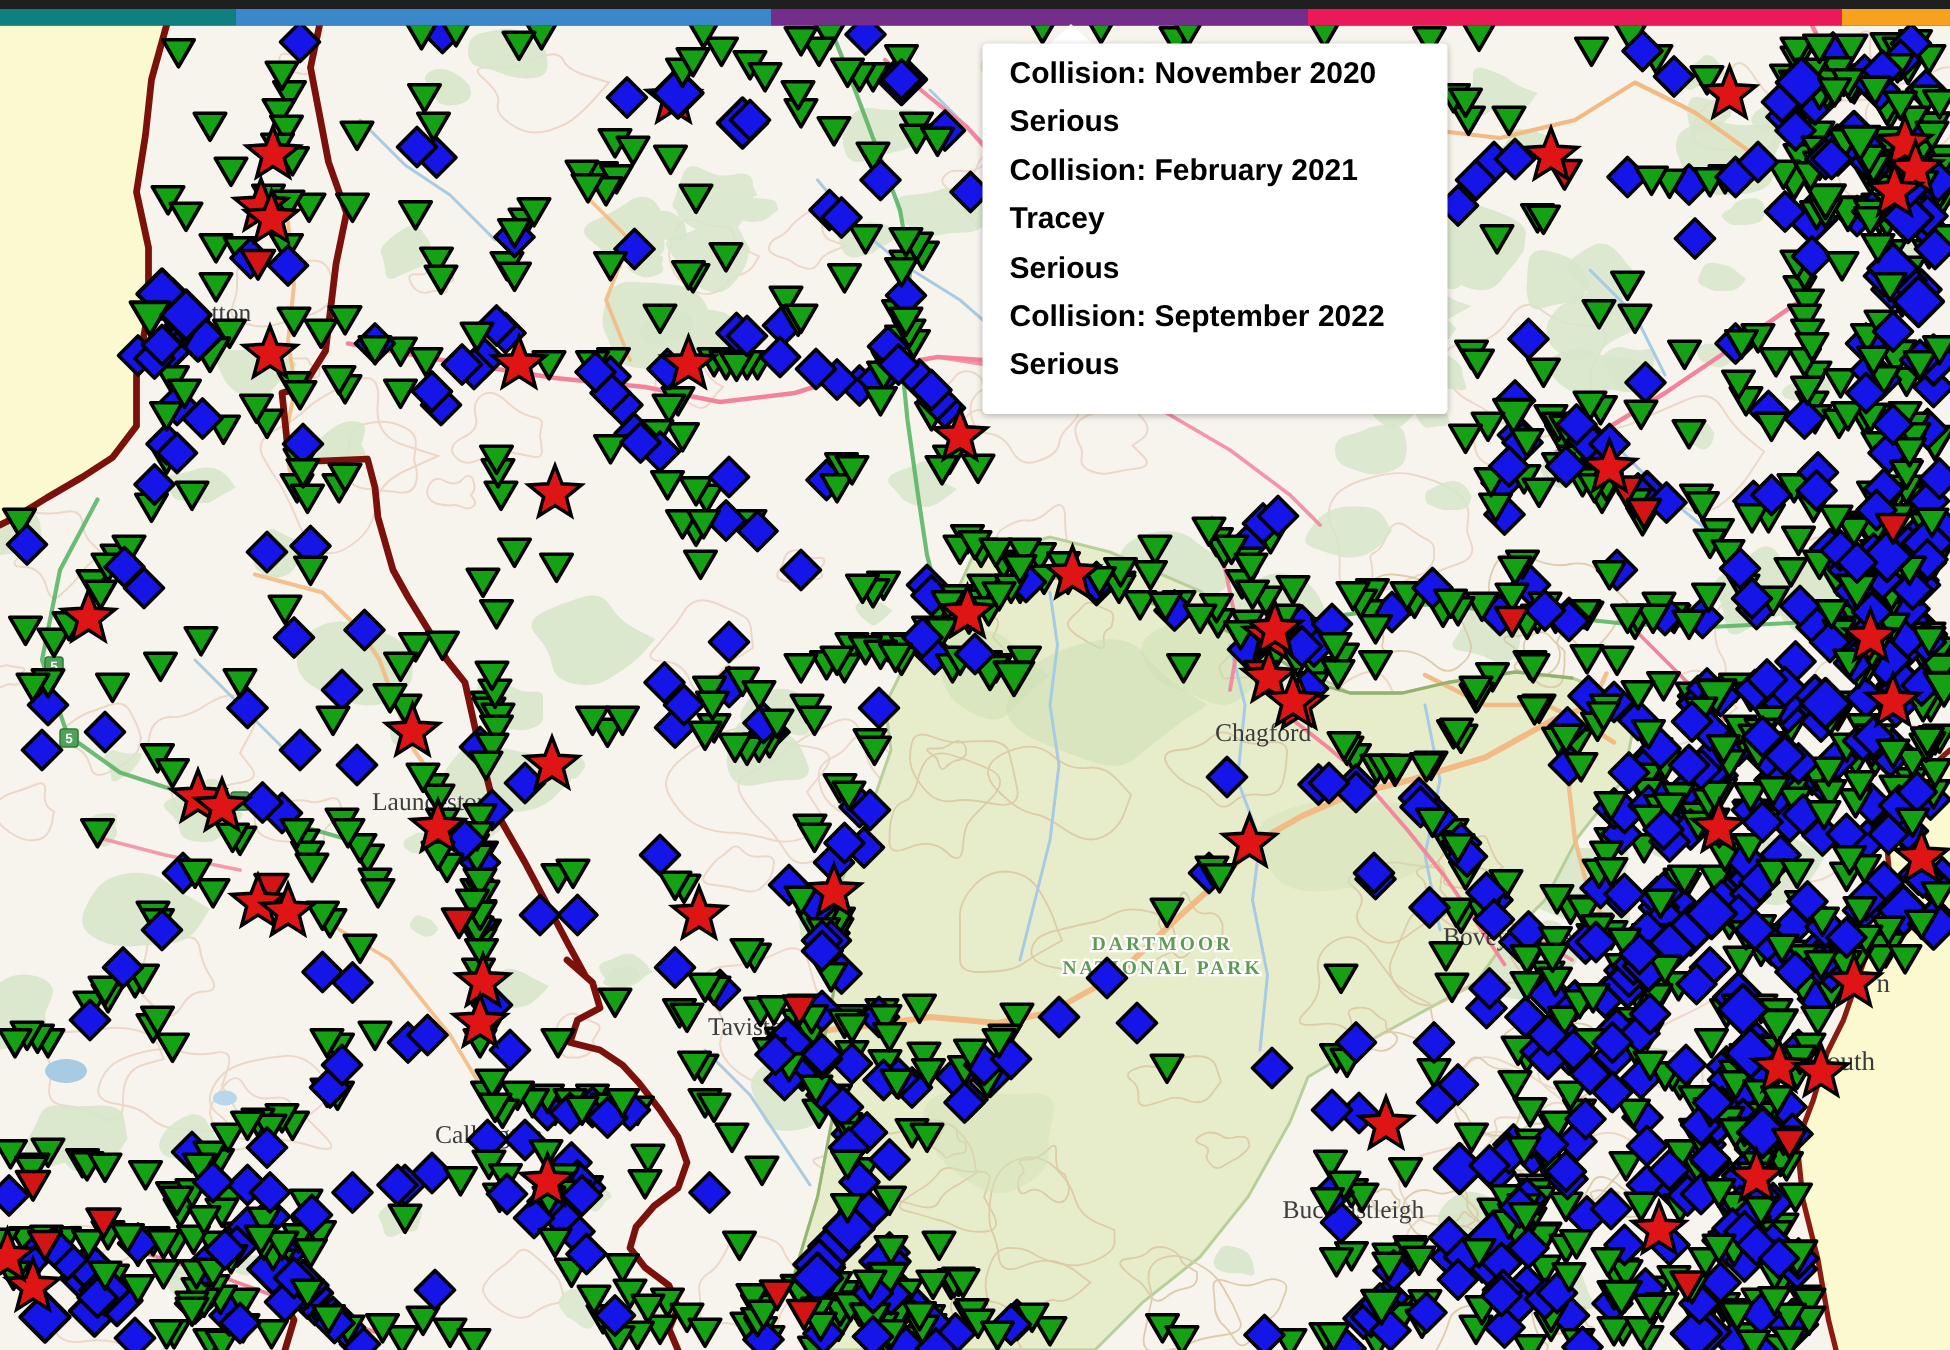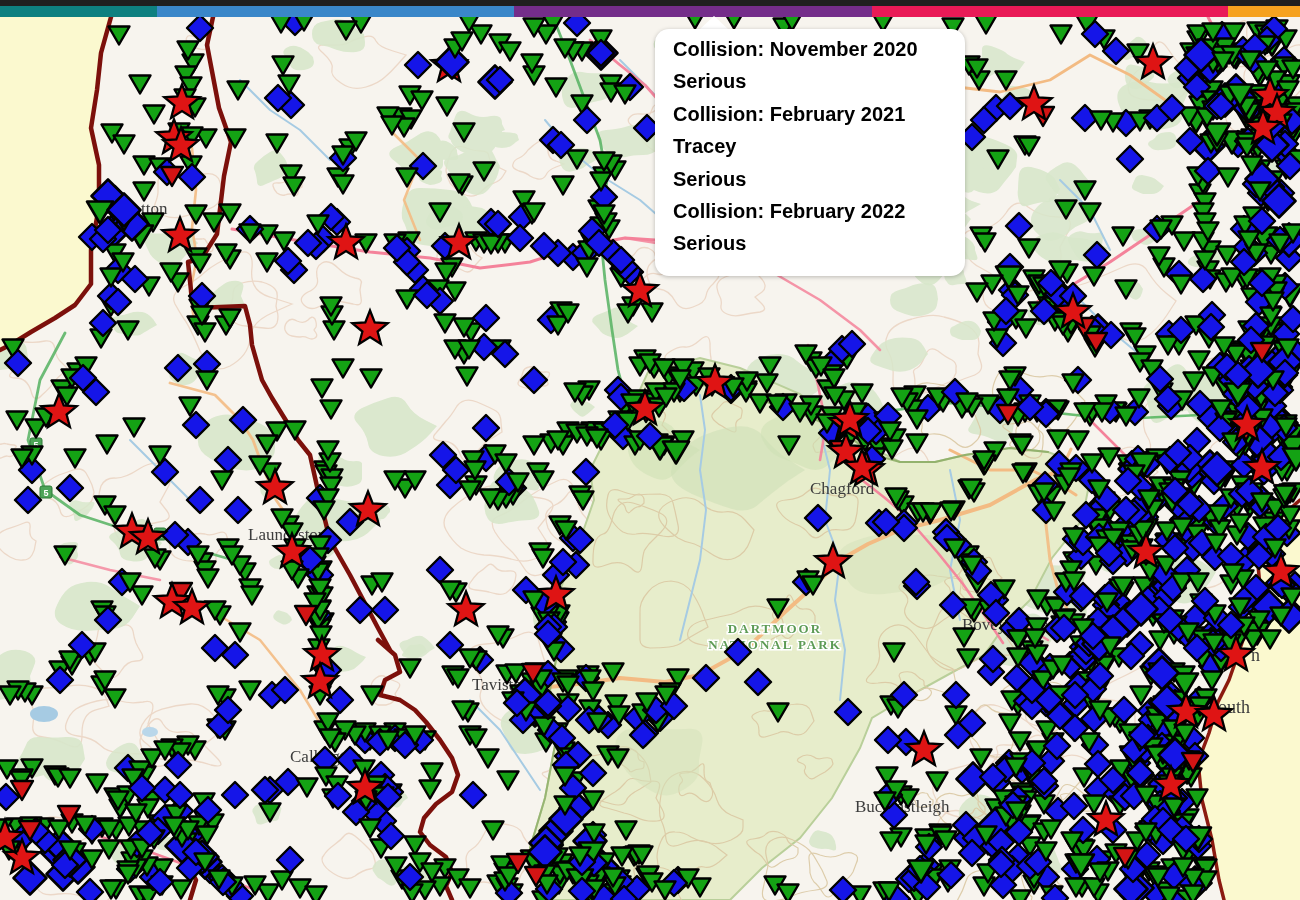--- a/index.html
+++ b/index.html
@@ -1,18 +1,18 @@
 <!DOCTYPE html>
 <html><head><meta charset="utf-8"><style>
 html,body{margin:0;padding:0;}
 body{width:1300px;height:900px;overflow:hidden;position:relative;font-family:"Liberation Sans",sans-serif;background:#f7f4ee;}
 #topbar{position:absolute;left:0;top:0;width:1300px;height:17px;background:#1f1f1f;z-index:5;}
 #topbar div{position:absolute;top:5.5px;height:11px;}
 #arrow{position:absolute;z-index:6;left:699px;top:16px;width:0;height:0;border-left:15px solid transparent;border-right:15px solid transparent;border-bottom:14px solid #fff;}
-#tip{position:absolute;z-index:7;left:655px;top:29px;width:274px;background:#fff;border-radius:14px;padding:4px 18px 16px 18px;box-shadow:0 1px 4px rgba(0,0,0,0.25);}
+#tip{position:absolute;z-index:7;left:655px;top:29px;width:274px;background:#fff;border-radius:3px;padding:4px 18px 16px 18px;box-shadow:0 1px 4px rgba(0,0,0,0.25);}
 #tip div{font-size:20px;font-weight:bold;color:#000;line-height:32.4px;white-space:nowrap;}
 </style></head>
 <body>
 <svg xmlns="http://www.w3.org/2000/svg" width="1300" height="900" viewBox="0 0 1300 900" style="position:absolute;left:0;top:0">
     <rect x="0" y="0" width="1300" height="900" fill="#f7f4ee"></rect>
     <g fill="none" stroke="#ecd8c8" stroke-width="1.3">
       <path d="M712,117 Q712,117 709,125 Q705,133 700,141 Q694,149 682,149 Q670,149 664,141 Q658,134 651,129 Q644,125 648,118 Q652,110 653,107 Q655,104 663,101 Q671,97 677,101 Q683,104 693,103 Q703,102 708,109 Z"></path>
       <path d="M482,258 Q482,258 479,261 Q475,265 472,270 Q468,274 462,270 Q456,266 448,271 Q441,275 439,269 Q436,263 437,259 Q437,254 438,249 Q439,243 447,241 Q455,238 462,239 Q468,241 470,246 Q472,251 477,255 Z"></path>
       <path d="M197,747 Q197,747 189,751 Q182,755 177,757 Q173,760 167,760 Q161,759 155,758 Q149,757 146,754 Q142,751 141,746 Q139,741 141,737 Q143,732 150,723 Q158,714 163,724 Q169,734 181,732 Q193,730 195,738 Z"></path>
       <path d="M204,745 Q204,745 216,757 Q228,769 211,765 Q195,760 187,760 Q179,761 165,765 Q151,769 154,761 Q157,752 147,744 Q136,737 142,725 Q148,713 162,709 Q176,705 190,704 Q204,703 214,716 Q225,729 214,737 Z"></path>
@@ -2409,14 +2409,14 @@
 <div style="left:872px;width:356px;background:#e91a57"></div>
 <div style="left:1228px;width:72px;background:#f6a21f"></div>
 </div>
 <div id="arrow"></div>
 <div id="tip">
 <div>Collision: November 2020</div>
 <div>Serious</div>
 <div>Collision: February 2021</div>
 <div>Tracey</div>
 <div>Serious</div>
-<div>Collision: February 2022</div>
+<div>Collision: September 2022</div>
 <div>Serious</div>
 </div>
 </body></html>

